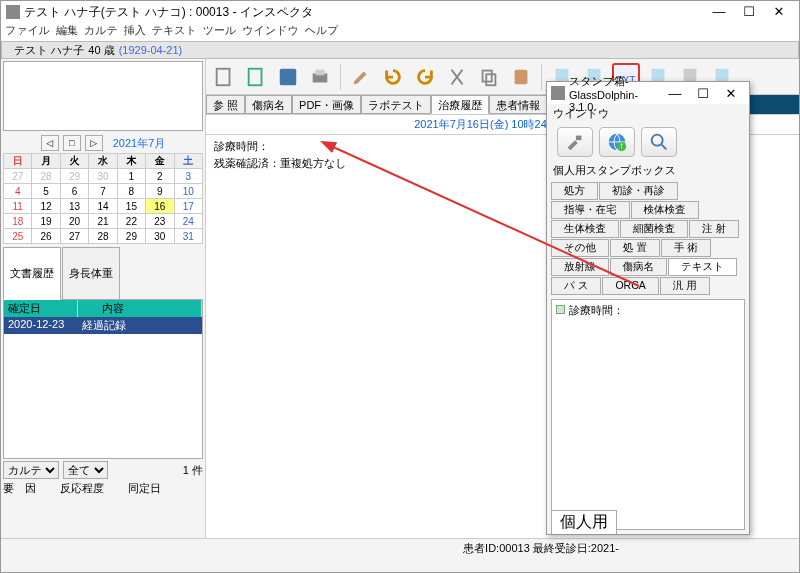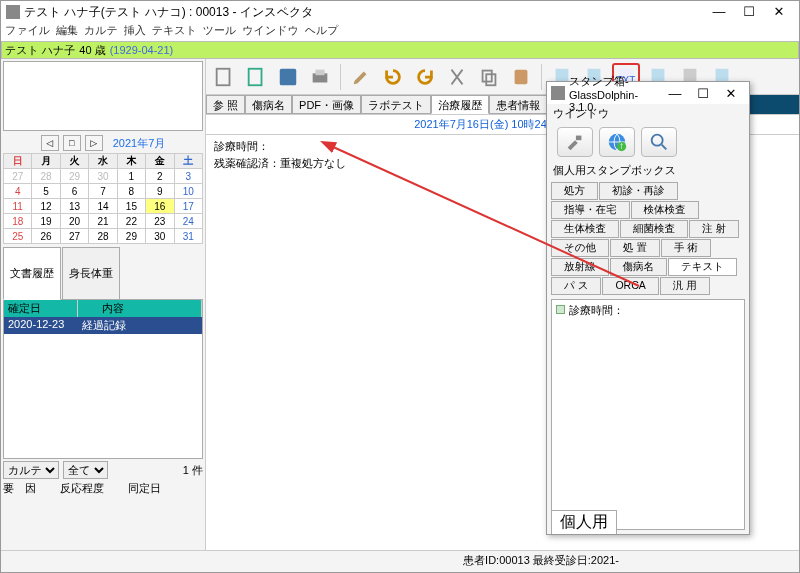--- a/index.html
+++ b/index.html
@@ -3,21 +3,21 @@
 <meta charset="utf-8">
 <style>
 * { box-sizing: border-box; margin: 0; padding: 0; font-family: "MS PGothic", "Meiryo", sans-serif; font-size: 11px; }
 body { background: #fff; width: 800px; height: 573px; overflow: hidden; position: relative; border: 1px solid #999; }
 .titlebar { height: 22px; background: #fff; display: flex; align-items: center; padding: 0 5px; }
 .titlebar .icon { width: 14px; height: 14px; background: #888; margin-right: 4px; }
 .titlebar .title { flex: 1; font-size: 12px; }
 .titlebar .winbtn { width: 30px; height: 18px; text-align: center; line-height: 18px; cursor: pointer; font-size: 13px; }
 .menubar { height: 18px; padding: 0 4px; color: #333; }
 .menubar span { margin-right: 6px; cursor: pointer; }
-.pinkbar { background: #bef264; border: 1px solid #bbb; height: 18px; padding: 1px 3px; display: flex; align-items: center; }
+.pinkbar { background: #e5e5e5; border: 1px solid #bbb; height: 18px; padding: 1px 12px; display: flex; align-items: center; }
 .pinkbar .pname { color: #000; }
 .pinkbar .age { color: #000; margin-left: 4px; }
 .pinkbar .dob { color: #4169e1; margin-left: 4px; }
 .tab { padding: 18px 6px; border: 1px solid #aaa; background: #f0f0f0; margin-right: 1px; font-size: 11px; position: relative; top: 1px; cursor: pointer; }
 .tab.active { background: #fff; border-bottom: 1px solid #fff; }
 .main { display: flex; height: calc(100% - 58px); }
 .leftpanel { width: 205px; background: #f4f4f4; border-right: 1px solid #ccc; display: flex; flex-direction: column; }
 .memobox { background: #fff; border: 1px solid #aaa; height: 70px; margin: 2px; }
 .calnav { display: flex; justify-content: center; align-items: center; gap: 4px; height: 20px; }
 .calnav button { width: 18px; height: 16px; border: 1px solid #aaa; background: #f5f5f5; font-size: 9px; cursor: pointer; }
@@ -47,21 +47,21 @@
 .tbtn { width: 28px; height: 28px; border: 1px solid transparent; border-radius: 3px; display: flex; align-items: center; justify-content: center; cursor: pointer; }
 .tbtn.txt { border: 2px solid #d33; }
 .tbtn svg { width: 22px; height: 22px; }
 .vsep { width: 1px; height: 26px; background: #ccc; margin: 0 2px; }
 .tabstrip { display: flex; background: #0c4a6e; border-bottom: 1px solid #ccc; height: 20px; overflow: hidden; }
 .tabstrip .tab2 { padding: 2px 6px; border: 1px solid #aaa; background: #f0f0f0; font-size: 11px; white-space: nowrap; cursor: pointer; }
 .tabstrip .tab2.active { background: #fff; border-bottom-color: #fff; }
 .datebar { background: #fff; border-bottom: 1px solid #ccc; padding: 2px 6px; text-align: center; color: #1260d8; }
 .editor { flex: 1; background: #fff; padding: 4px 8px; position: relative; }
 .editor .line { margin-bottom: 2px; }
-.statusbar { height: 22px; background: #f4f4f4; border-top: 1px solid #ccc; padding: 2px 180px 2px 6px; text-align: right; position: absolute; bottom: 0; left: 0; right: 0; }
+.statusbar { height: 34px; background: #f4f4f4; border-top: 1px solid #ccc; padding: 2px 180px 2px 6px; text-align: right; position: absolute; bottom: 0; left: 0; right: 0; }
 
 .popup { position: absolute; left: 545px; top: 80px; width: 204px; height: 454px; background: #f4f4f4; border: 1px solid #999; box-shadow: 2px 2px 6px rgba(0,0,0,.3); display: flex; flex-direction: column; }
 .popup .ptitle { height: 22px; display: flex; align-items: center; padding: 0 4px; background: #fff; }
 .popup .ptitle .ic { width: 14px; height: 14px; background: #888; margin-right: 4px; }
 .popup .ptitle .t { flex: 1; }
 .popup .ptitle .wb { width: 28px; text-align: center; cursor: pointer; font-size: 13px; }
 .popup .pwin { padding: 2px 6px; }
 .popup .ptool { display: flex; gap: 6px; padding: 4px 10px; }
 .popup .pbtn { width: 36px; height: 30px; border: 1px solid #bbb; border-radius: 4px; background: linear-gradient(#fff,#e8e8e8); display: flex; align-items: center; justify-content: center; cursor: pointer; }
 .popup .psec { padding: 2px 6px; font-size: 11px; }

